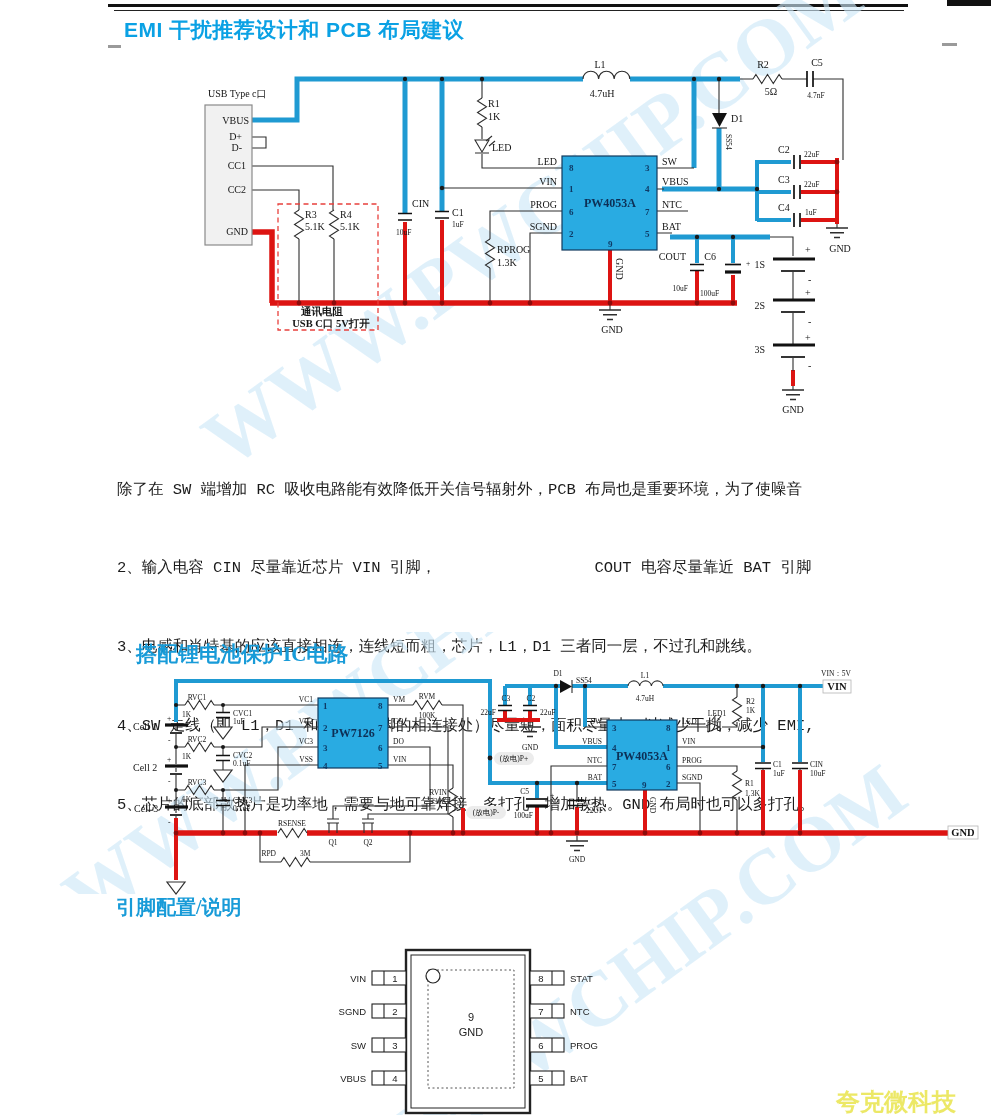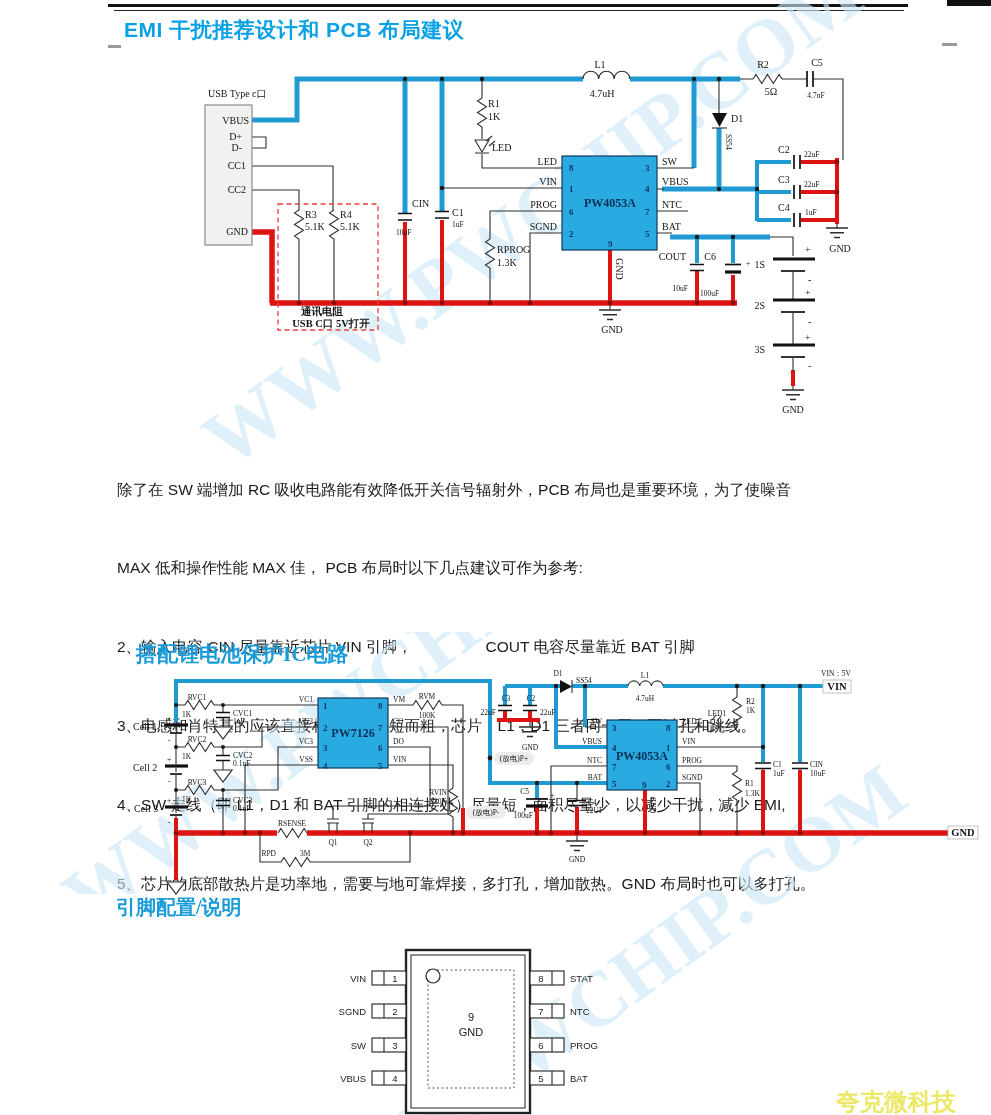--- a/index.html
+++ b/index.html
@@ -8,21 +8,21 @@
   .rule-thick{position:absolute;left:108px;top:4px;width:800px;height:3px;background:#111;}
   .rule-thin{position:absolute;left:114px;top:10px;width:790px;height:1px;background:#222;}
   .corner-mark{position:absolute;left:947px;top:0;width:44px;height:6px;background:#111;}
   .dash-l{position:absolute;left:108px;top:45px;width:13px;height:3px;background:#9a9a9a;}
   .dash-r{position:absolute;left:942px;top:43px;width:15px;height:3px;background:#9a9a9a;}
   .title1{position:absolute;left:124px;top:16px;font-size:21px;font-weight:bold;color:#0aa1e4;letter-spacing:.5px;}
   .title-serif{position:absolute;font-family:"Liberation Serif","DejaVu Serif",serif;font-weight:bold;color:#189bd8;}
   .title2{left:116px;top:640px;font-size:21px;margin-left:20px;}
   .title3{left:116px;top:894px;font-size:20px;}
   .bodytext{position:absolute;left:117px;top:424px;width:820px;font-size:15.5px;line-height:26.3px;
-            color:#1b1b1b;white-space:pre-wrap;}
+            color:#1b1b1b;white-space:pre-wrap;font-family:Liberation Mono, monospace;}
   .brand{position:absolute;left:836px;top:1086px;font-size:24px;font-weight:bold;color:#ece866;
          font-family:"Liberation Serif","DejaVu Serif",serif;}
   svg.schem{position:absolute;left:0;top:0;pointer-events:none;}
   
   .w{stroke:#2e2e2e;stroke-width:1.1;fill:none;}
   .wb{stroke:#1f9ad2;stroke-width:5;fill:none;}
   .wb4{stroke:#1f9ad2;stroke-width:4;fill:none;}
   .wr{stroke:#dd1412;stroke-width:5.5;fill:none;}
   .wr4{stroke:#dd1412;stroke-width:4;fill:none;}
   .cp{stroke:#111;stroke-width:1.7;fill:none;}
@@ -53,21 +53,20 @@
   <div class="rule-thick"></div>
   <div class="rule-thin"></div>
   <div class="corner-mark"></div>
   <div class="dash-l"></div>
   <div class="dash-r"></div>
 
   <div class="title1">EMI 干扰推荐设计和 PCB  布局建议</div>
 
   <div class="bodytext">
     <div>除了在 SW 端增加 RC 吸收电路能有效降低开关信号辐射外，PCB 布局也是重要环境，为了使噪音</div>
-    <div>MAX 低和操作性能 MAX 佳， PCB 布局时以下几点建议可作为参考:</div>
     <div>2、输入电容 CIN 尽量靠近芯片 VIN 引脚，                 COUT 电容尽量靠近 BAT 引脚</div>
     <div>3、电感和肖特基的应该直接相连，连线短而粗，芯片，L1，D1 三者同一层，不过孔和跳线。</div>
     <div>4、SW 走线（即 L1，D1 和 BAT 引脚的相连接处）尽量短，面积尽量少，以减少干扰，减少 EMI,</div>
     <div>5、芯片的底部散热片是功率地，需要与地可靠焊接，多打孔，增加散热。GND 布局时也可以多打孔。</div>
   </div>
 
   <div class="title-serif title2">搭配锂电池保护IC电路</div>
   <div class="title-serif title3">引脚配置/说明</div>
   <div class="brand">夸克微科技</div>
 

